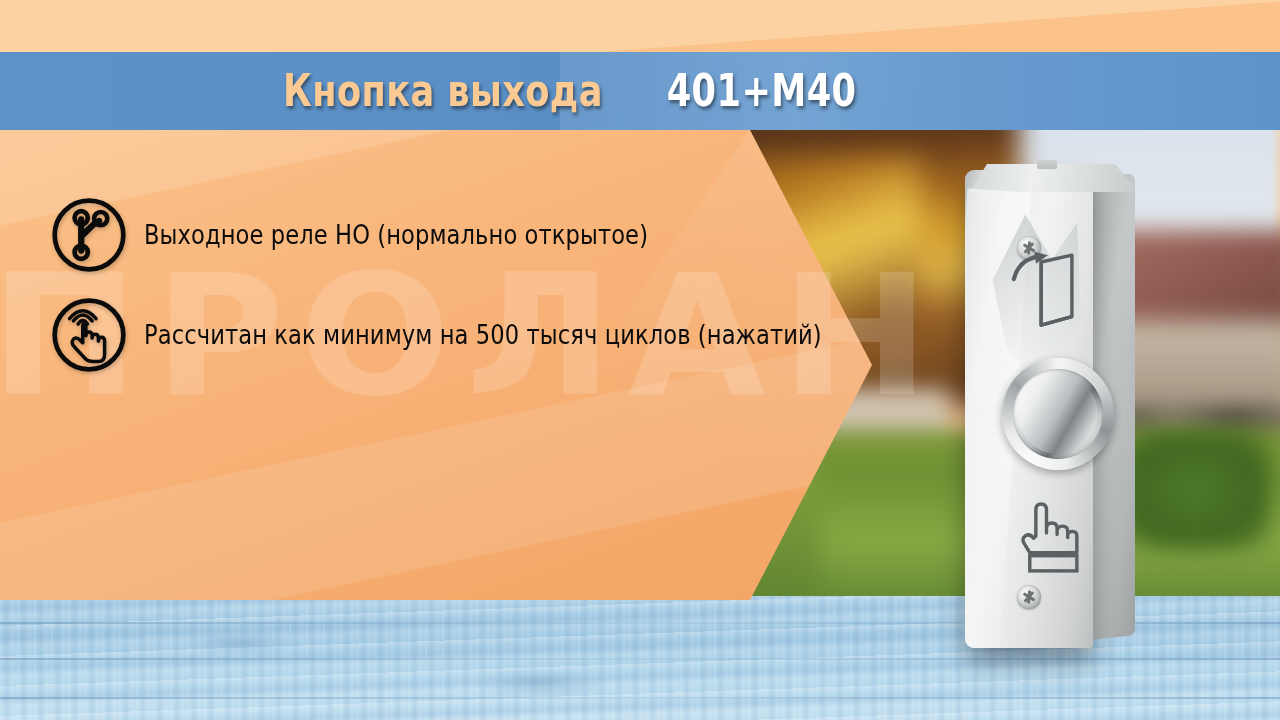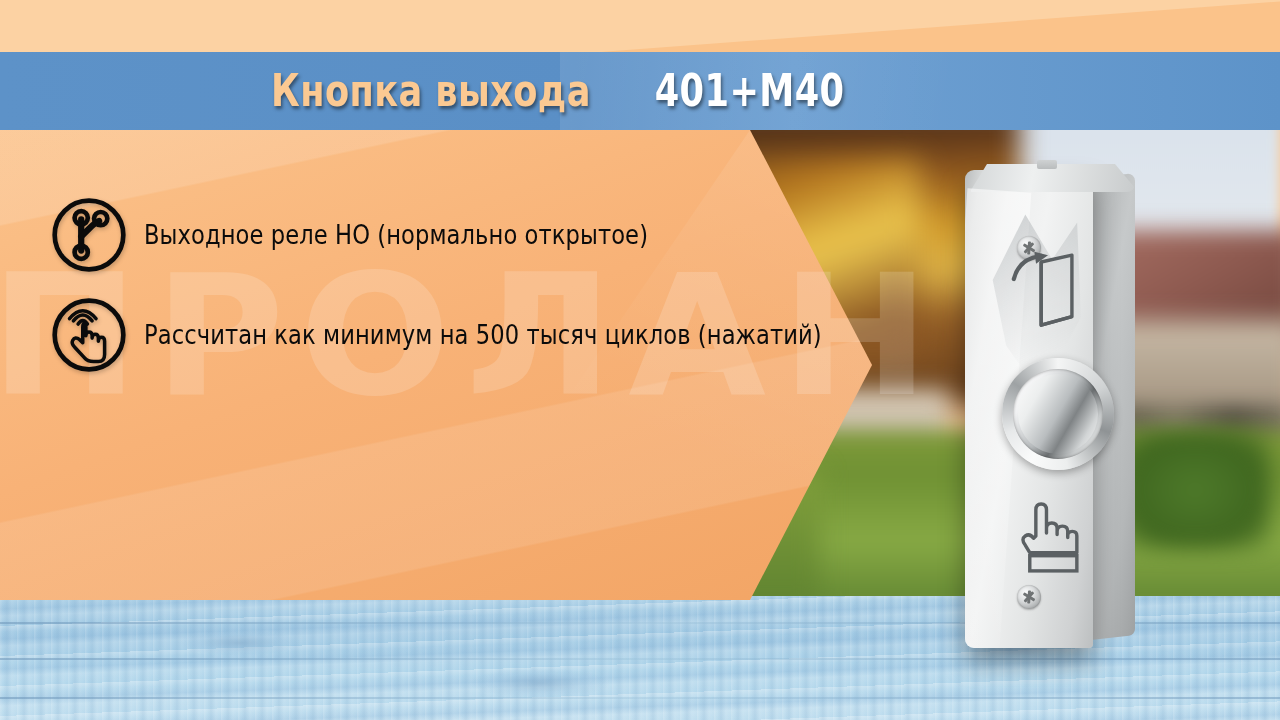--- a/index.html
+++ b/index.html
@@ -123,21 +123,21 @@
     letter-spacing:14px;
     color:rgba(255,255,255,.17);
     white-space:nowrap;
     pointer-events:none;
     transform:scaleX(1.06);
     transform-origin:left center;
   }
 
   
   .title{
-    position:absolute;left:0;top:58px;width:1100px;height:66px;
+    position:absolute;left:12px;top:58px;width:1100px;height:66px;
     display:flex;align-items:center;justify-content:center;
     font-family:"DejaVu Sans","Liberation Sans",sans-serif;
     font-weight:700;font-size:44px;line-height:1;
     letter-spacing:.5px;
     white-space:nowrap;
   }
   .title span{
     transform:scaleX(.80);transform-origin:center;display:inline-block;
     text-shadow:2px 3px 4px rgba(0,0,0,.45);
   }

